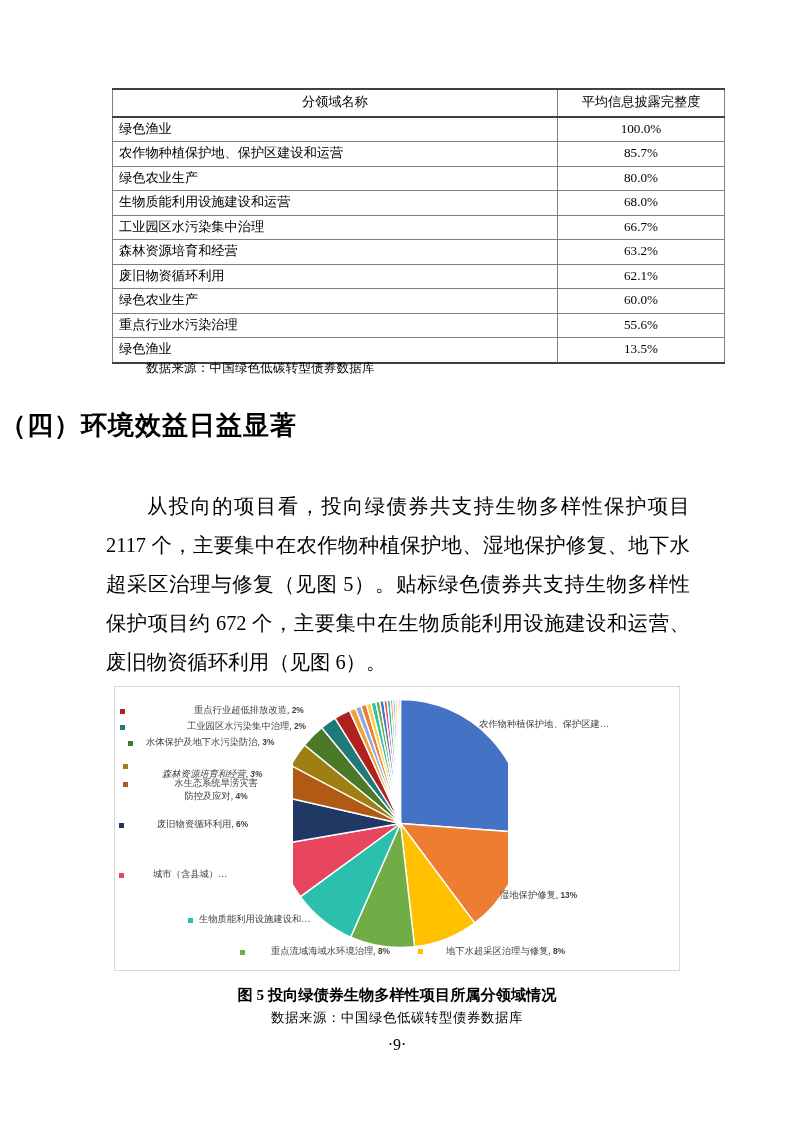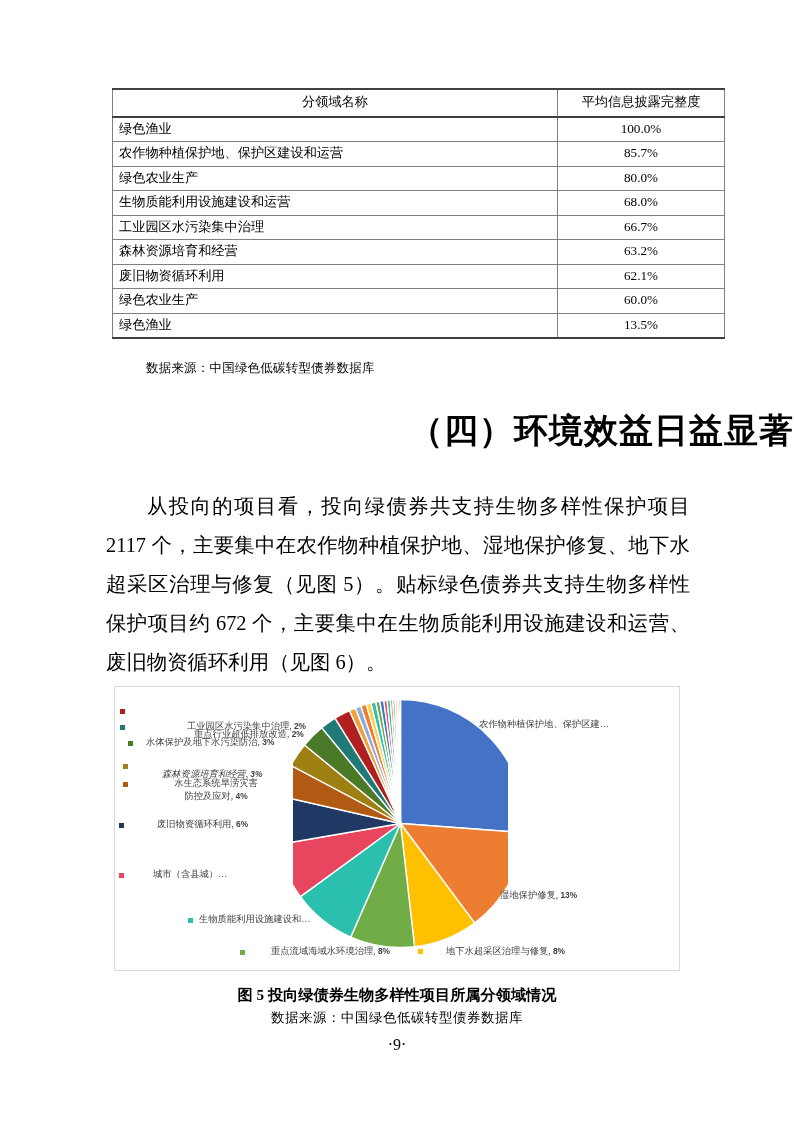--- a/index.html
+++ b/index.html
@@ -68,22 +68,22 @@
     letter-spacing: 0.2px;
     font-family: "Liberation Serif", "DejaVu Serif", serif;
   }
 
   
   .section-heading {
     position: absolute;
     left: 0;
     top: 408px;
     width: 794px;
-    text-align: right;
-    font-size: 34px;
+    text-align: left;
+    font-size: 26px;
     font-weight: bold;
     letter-spacing: 1px;
     font-family: Liberation Mono, monospace;
   }
 
   
   .body-para {
     position: absolute;
     left: 106px;
     top: 487px;
@@ -203,20 +203,24 @@
             <td class="col-name">森林资源培育和经营</td>
             <td class="col-val">63.2%</td>
           </tr>
           <tr>
             <td class="col-name">废旧物资循环利用</td>
             <td class="col-val">62.1%</td>
           </tr>
           <tr>
             <td class="col-name">绿色农业生产</td>
             <td class="col-val">60.0%</td>
+          </tr>
+          <tr>
+            <td class="col-name">重点行业水污染治理</td>
+            <td class="col-val">55.6%</td>
           </tr>
           <tr>
             <td class="col-name">绿色渔业</td>
             <td class="col-val">13.5%</td>
           </tr>
         </tbody>
     </table>
   </div>
 
   <div class="source-note">数据来源：中国绿色低碳转型债券数据库</div>
@@ -252,21 +256,21 @@
           <path d="M 107.5 125.5 L 94.0582651158522 2.230702268146743 A 124 124 0 0 1 97.3083277257558 1.9195411229817267 Z" fill="#2bbfad" stroke="#ffffff" stroke-width="1.4"></path>
           <path d="M 107.5 125.5 L 97.3083277257558 1.9195411229817267 A 124 124 0 0 1 99.7506348935201 1.7423847173578082 Z" fill="#ed7d31" stroke="#ffffff" stroke-width="1.4"></path>
           <path d="M 107.5 125.5 L 99.7506348935201 1.7423847173578082 A 124 124 0 0 1 102.19596411646111 1.6134906321671707 Z" fill="#8faadc" stroke="#ffffff" stroke-width="1.4"></path>
           <path d="M 107.5 125.5 L 102.19596411646111 1.6134906321671707 A 124 124 0 0 1 104.2353590231698 1.5429827751070775 Z" fill="#ffc000" stroke="#ffffff" stroke-width="1.4"></path>
           <path d="M 107.5 125.5 L 104.2353590231698 1.5429827751070775 A 124 124 0 0 1 105.86753803822604 1.5107461594217 Z" fill="#4472c4" stroke="#ffffff" stroke-width="1.4"></path>
           <path d="M 107.5 125.5 L 105.86753803822604 1.5107461594217 A 124 124 0 0 1 107.49999999999987 1.5 Z" fill="#b05a14" stroke="#ffffff" stroke-width="1.4"></path>
         </svg>
     </div>
 
     <span class="mk" style="left:5px; top:22px; background:#b02020;"></span>
-    <div class="lbl" style="left:79px; top:17px;margin-top:24px;">
+    <div class="lbl" style="left:79px; top:17px;">
       <span>重点行业超低排放改造</span><span>, </span><span class="pct">2%</span>
     </div>
 
     <span class="mk" style="left:5px; top:38px; background:#1f7a78;"></span>
     <div class="lbl" style="left:72px; top:33px;">
       <span>工业园区水污染集中治理</span><span>, </span><span class="pct">2%</span>
     </div>
 
     <span class="mk" style="left:13px; top:54px; background:#4a7a28;"></span>
     <div class="lbl" style="left:31px; top:49px;">

